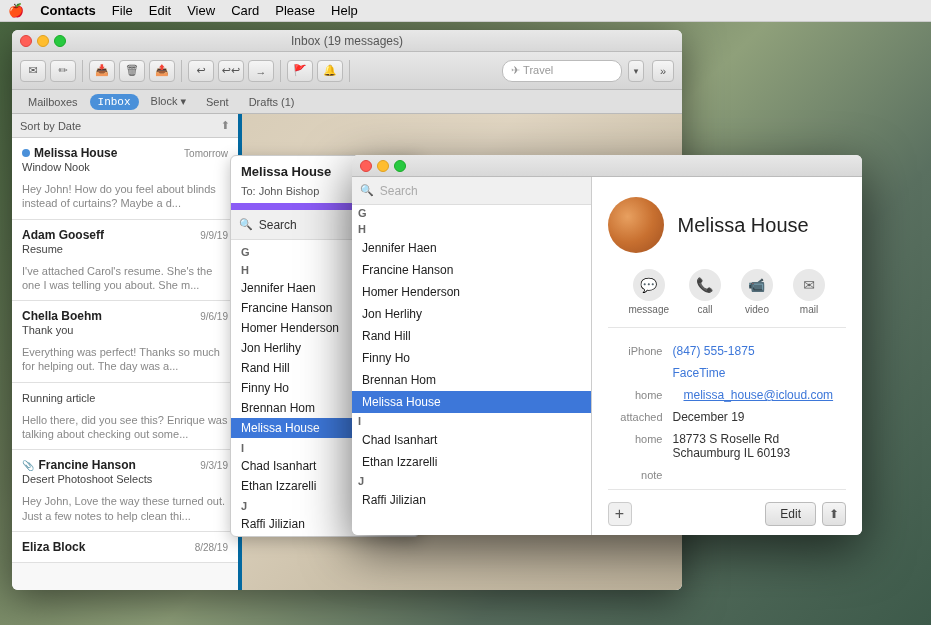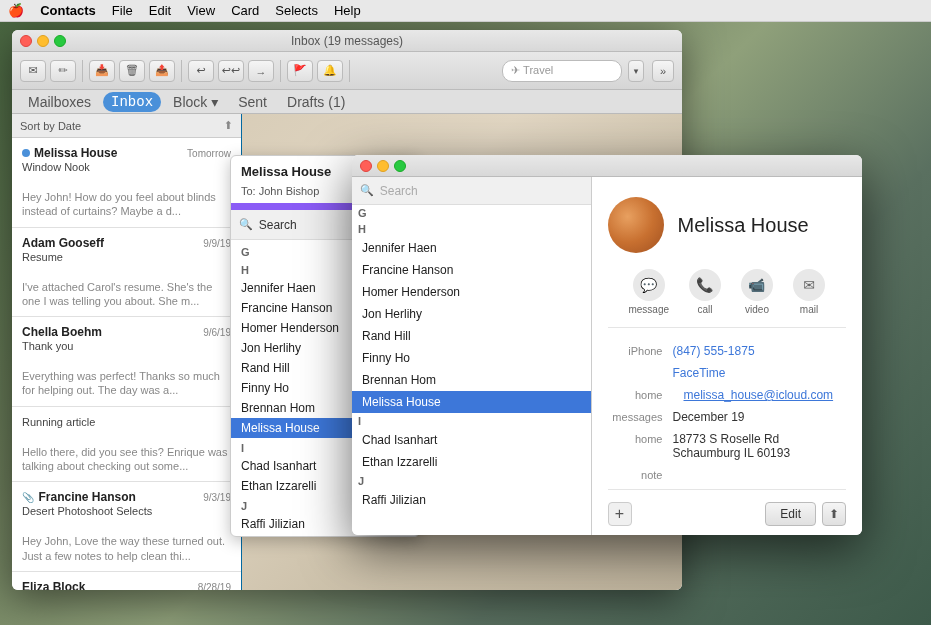--- a/index.html
+++ b/index.html
@@ -149,42 +149,42 @@
     .mail-tabs {
       height: 24px;
       background: #e0e0e0;
       display: flex;
       align-items: center;
       padding: 0 8px;
       gap: 4px;
       border-bottom: 1px solid #bbb;
     }
     .tab-btn {
-      font-size: 14px;
+      font-size: 11px;
       padding: 2px 8px;
       border-radius: 10px;
       cursor: pointer;
       color: #555;
       text-align: center;
     }
     .tab-btn.active {
       background: #4a90d9;
       color: white;
       font-family: Liberation Mono, monospace;
     }
 
     .mail-body {
       display: flex;
       height: calc(100% - 84px);
     }
 
     .mail-list {
       width: 230px;
       background: #f8f8f8;
-      border-right: 1px solid #0369a1;
+      border-right: 4px solid #0369a1;
       overflow-y: auto;
     }
     .sort-bar {
       height: 24px;
       background: #ebebeb;
       display: flex;
       align-items: center;
       padding: 0 8px;
       border-bottom: 1px solid #ccc;
       justify-content: space-between;
@@ -195,21 +195,21 @@
     .mail-item {
       padding: 8px 10px;
       border-bottom: 1px solid #e0e0e0;
       cursor: pointer;
       background: white;
     }
     .mail-item-header { display: flex; justify-content: space-between; align-items: baseline; }
     .mail-sender { font-size: 12px; font-weight: 600; color: #222; }
     .mail-date { font-size: 10px; color: #888; }
     .mail-subject { font-size: 11px; color: #444; font-weight: 500; margin-top: 1px; }
-    .mail-preview { font-size: 11px; color: #888; margin-top: 17px; line-height: 1.3; }
+    .mail-preview { font-size: 11px; color: #888; margin-top: 9px; line-height: 1.3; }
     .mail-dot {
       width: 8px; height: 8px; background: #4a90d9; border-radius: 50%;
       display: inline-block; margin-right: 4px; flex-shrink: 0;
     }
 
     .mail-preview-pane {
       flex: 1;
       background: white;
       overflow: hidden;
       position: relative;
@@ -463,21 +463,21 @@
 </head>
 <body>
 
 <div class="menu-bar">
   <span class="menu-apple">🍎</span>
   <span class="menu-item bold">Contacts</span>
   <span class="menu-item">File</span>
   <span class="menu-item">Edit</span>
   <span class="menu-item">View</span>
   <span class="menu-item">Card</span>
-  <span class="menu-item">Selects</span>
+  <span class="menu-item">Please</span>
   <span class="menu-item">Help</span>
 </div>
 
 <div class="desktop"></div>
 
 <div class="mail-window">
 
   <div class="mail-titlebar">
     <div class="traffic-lights">
       <div class="tl tl-red"></div>
@@ -673,21 +673,21 @@
     </div>
     <div class="cd-row">
       <span class="cd-label"></span>
       <span class="cd-value blue">FaceTime</span>
     </div>
     <div class="cd-row">
       <span class="cd-label">home</span>
       <span class="cd-value link">melissa_house@icloud.com</span>
     </div>
     <div class="cd-row">
-      <span class="cd-label">messages</span>
+      <span class="cd-label">attached</span>
       <span class="cd-value">December 19</span>
     </div>
     <div class="cd-row">
       <span class="cd-label">home</span>
       <span class="cd-value">
         <span>18773 S Roselle Rd</span><br>
         <span>Schaumburg IL 60193</span>
       </span>
     </div>
     <div class="cd-row">

